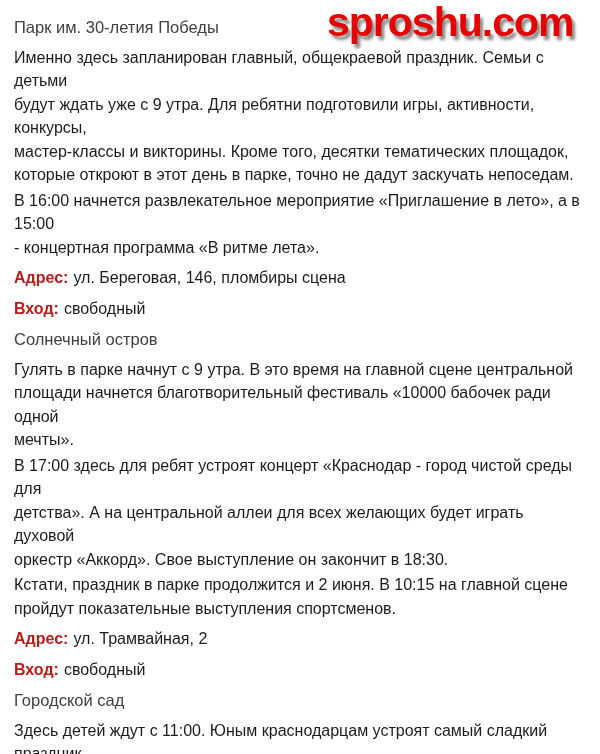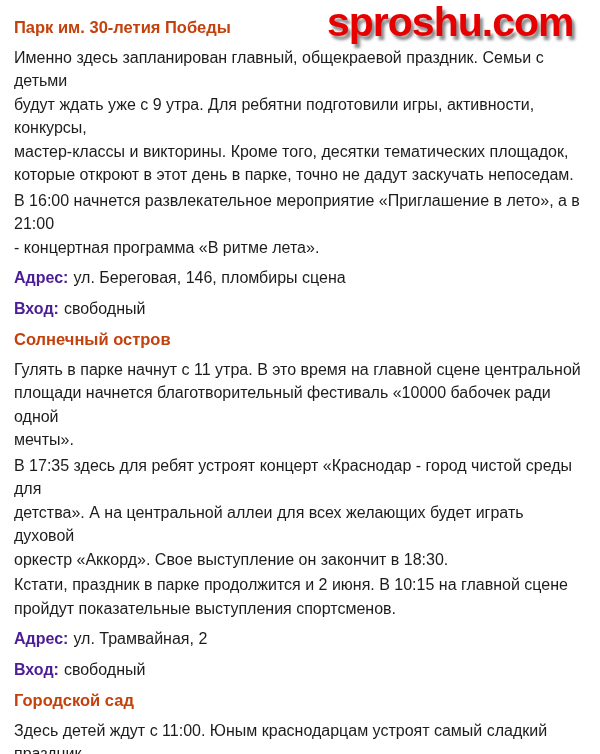--- a/index.html
+++ b/index.html
@@ -12,30 +12,30 @@
     font-size: 16px;
     line-height: 23.5px;
     color: #1c1c1c;
     overflow: hidden;
     position: relative;
   }
   article { padding: 8px 14px 0 14px; position: relative; z-index: 1; }
   h2 {
     font-size: 16.5px;
     line-height: 23.5px;
-    font-weight: 700;
-    color: #c2410c;
+    font-weight: 400;
+    color: #404040;
     margin: 8px 0 6px 0;
   }
   p.para {
     margin: 2px 0;
     white-space: pre-line;
   }
   p.info { margin: 7px 0; }
-  .label { font-weight: 700; color: #4c1d95; text-align: right; }
+  .label { font-weight: 700; color: #b91c1c; text-align: right; }
   .value { margin-left: 5px; }
   .watermark {
     position: absolute;
     top: -4px;
     left: 327px;
     z-index: 5;
     font-size: 41px;
     line-height: 52px;
     font-weight: 700;
     letter-spacing: -1px;
@@ -50,32 +50,32 @@
 <div class="watermark">sproshu.com</div>
 
 <article>
 
   <section>
     <h2>Парк им. 30-летия Победы</h2>
     <p class="para">Именно здесь запланирован главный, общекраевой праздник. Семьи с детьми
 будут ждать уже с 9 утра. Для ребятни подготовили игры, активности, конкурсы,
 мастер-классы и викторины. Кроме того, десятки тематических площадок,
 которые откроют в этот день в парке, точно не дадут заскучать непоседам.</p>
-    <p class="para">В 16:00 начнется развлекательное мероприятие «Приглашение в лето», а в 21:00
+    <p class="para">В 16:00 начнется развлекательное мероприятие «Приглашение в лето», а в 15:00
 - концертная программа «В ритме лета».</p>
     <p class="info"><span class="label">Адрес:</span><span class="value">ул. Береговая, 146, пломбиры сцена</span></p>
     <p class="info"><span class="label">Вход:</span><span class="value">свободный</span></p>
   </section>
 
   <section>
     <h2>Солнечный остров</h2>
-    <p class="para">Гулять в парке начнут с 11 утра. В это время на главной сцене центральной
+    <p class="para">Гулять в парке начнут с 9 утра. В это время на главной сцене центральной
 площади начнется благотворительный фестиваль «10000 бабочек ради одной
 мечты».</p>
-    <p class="para">В 17:35 здесь для ребят устроят концерт «Краснодар - город чистой среды для
+    <p class="para">В 17:00 здесь для ребят устроят концерт «Краснодар - город чистой среды для
 детства». А на центральной аллеи для всех желающих будет играть духовой
 оркестр «Аккорд». Свое выступление он закончит в 18:30.</p>
     <p class="para">Кстати, праздник в парке продолжится и 2 июня. В 10:15 на главной сцене
 пройдут показательные выступления спортсменов.</p>
     <p class="info"><span class="label">Адрес:</span><span class="value">ул. Трамвайная, 2</span></p>
     <p class="info"><span class="label">Вход:</span><span class="value">свободный</span></p>
   </section>
 
   <section>
     <h2>Городской сад</h2>

